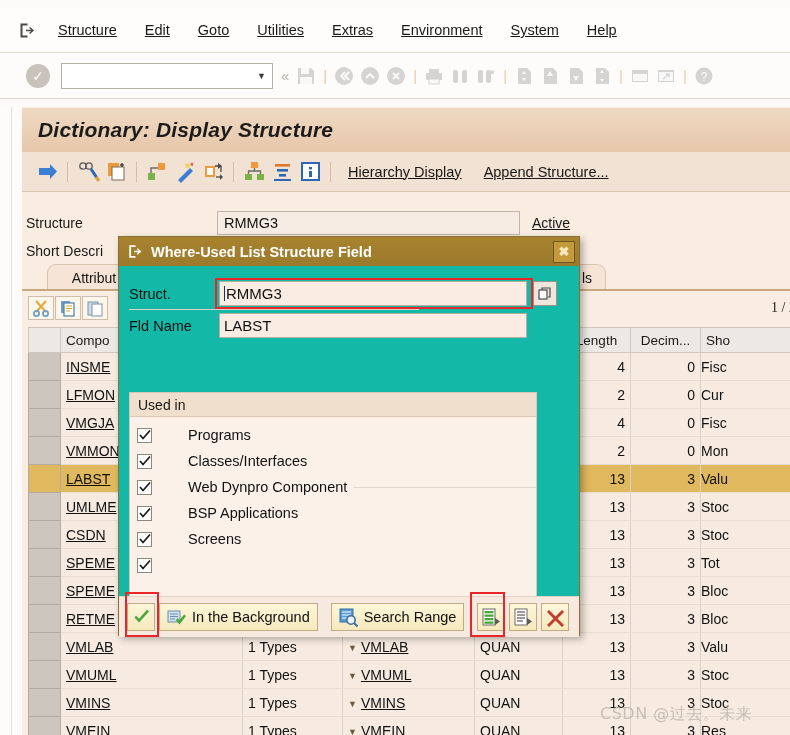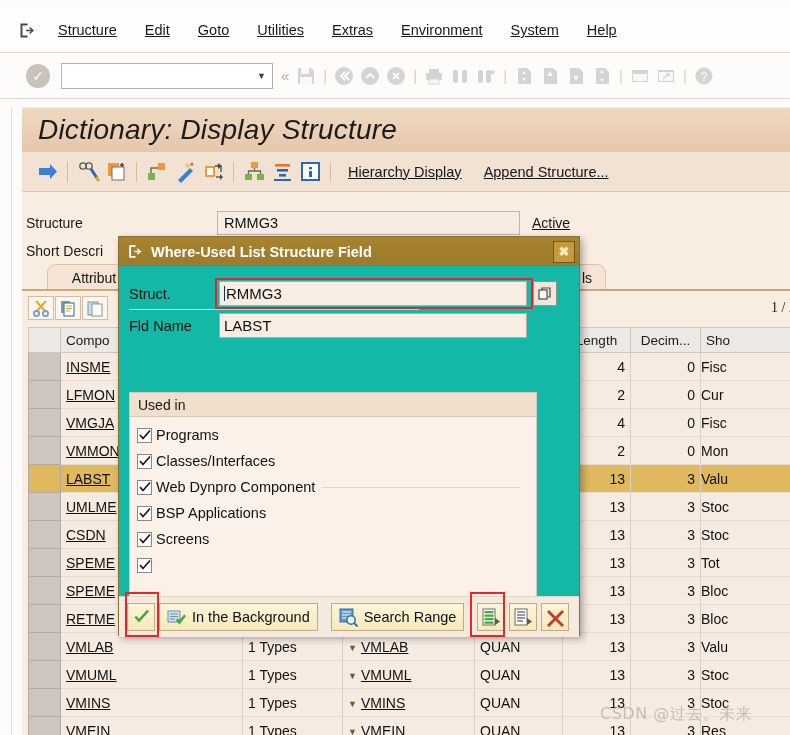--- a/index.html
+++ b/index.html
@@ -53,21 +53,21 @@
   .tb-chev { color:#b9b2ab; font-size:15px; margin:0 4px 0 8px; }
 
   
   .titleband {
     position:absolute; left:22px; top:107px; width:768px; height:45px;
     background:linear-gradient(#efd9c3,#e6c7a9);
     border-top:1px solid #f7ece0;
     display:flex; align-items:center; padding-left:16px;
   }
   .titleband .txt {
-    font-size:28px; font-weight:normal; font-style:italic; color:#1b1b1b; letter-spacing:.2px;
+    font-size:21px; font-weight:bold; font-style:italic; color:#1b1b1b; letter-spacing:.2px;
   }
   .leftrail { position:absolute; left:0; top:107px; width:22px; height:628px; background:#fdfcfb; }
   .leftrail:after{ content:''; position:absolute; left:11px; top:0; width:1px; height:100%; background:#e7e0d8;}
 
   
   .appbar {
     position:absolute; left:22px; top:152px; width:768px; height:40px;
     background:#f2e2d3;
     border-bottom:1px solid #dcc7b2;
     display:flex; align-items:center; padding-left:12px; gap:2px;
@@ -165,21 +165,21 @@
   .panel-h {
     height:24px; background:#f0dfcd; border-bottom:1px solid #dbc9b5;
     display:flex; align-items:center; padding-left:8px; font-size:14px; color:#171717;
   }
   .cbrow { display:flex; align-items:center; height:26px; padding-left:7px; }
   .cbox {
     width:15px; height:15px; border:1px solid #8f867c; background:#fff;
     display:flex; align-items:center; justify-content:center; flex:none; margin-right:4px;
   }
   .cbox svg { display:block; }
-  .cblab { font-size:14.5px; color:#111; white-space:nowrap; }
+  .cblab { font-size:14.5px; color:#111; white-space:nowrap;margin-left:32px; }
   .cbdiv { margin-left:7px; width:198px; height:1px; background:#e1d7cb; }
 
   .btnbar {
     position:absolute; left:0; bottom:0; width:460px; height:41px;
     background:#f6eae0; border-top:1px solid #e2d5c7;
     display:flex; align-items:center; padding-left:8px; gap:4px;
   }
   .dbtn {
     height:28px; border:1px solid #c3ab80; background:linear-gradient(#fdf6d9,#f6e9bd);
     display:flex; align-items:center; padding:0 7px; gap:6px;

